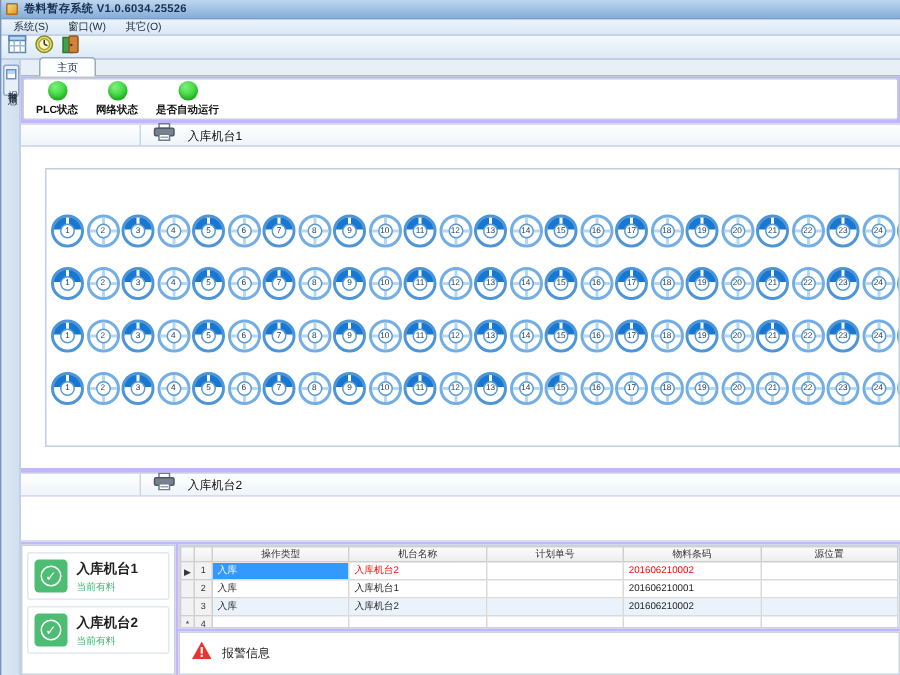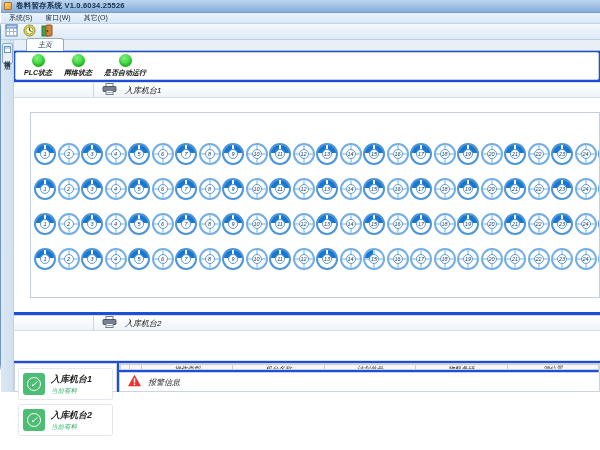--- a/index.html
+++ b/index.html
@@ -1,17 +1,17 @@
 <!DOCTYPE html>
 <html><head>
 <meta charset="utf-8">
 <style>
   * { box-sizing: border-box; margin:0; padding:0; }
   html,body { width:600px; height:450px; overflow:hidden; font-family:"Liberation Sans", sans-serif; }
-  .window { width:600px; height:392px; background:#1d4ed8; display:flex; flex-direction:column; border-left:1px solid #6F94BD;border-radius:29px; }
+  .window { width:600px; height:450px; background:#c4b5fd; display:flex; flex-direction:column; border-left:1px solid #6F94BD; }
 
   
   .titlebar { height:13px; background:linear-gradient(#BDD6F0,#86ACD8); display:flex; align-items:center; padding-left:3px; border-bottom:1px solid #7B9DC4; }
   .app-icon { width:8px; height:8px; background:linear-gradient(135deg,#FFD76E,#E8972E); border:1px solid #B06F1D; border-radius:1px; margin-right:4px; }
   .title-text { font-size:7.5px; color:#16304F; font-weight:bold; letter-spacing:.2px; }
 
   
   .menubar { height:11px; background:linear-gradient(#EAF3FC,#D9E8F6); display:flex; align-items:center; padding-left:4px; border-bottom:1px solid #C3D4E6; }
   .menu-item { font-size:7px; color:#1A2B3C; padding:0 9px 0 4px; cursor:default; }
 
@@ -20,21 +20,21 @@
   .tool-btn { width:14px; height:14px; display:flex; align-items:center; justify-content:center; border-radius:2px; }
 
   
   .main { flex:1; display:flex; min-height:0; }
   .side-strip { width:13px; background:linear-gradient(90deg,#DCE8F4,#CFE0EF); border-right:1px solid #C2D2E2; display:flex; flex-direction:column; align-items:center; padding-top:3px; }
   .side-tab { width:11px; border:1px solid #8FA9C5; border-radius:2px; background:#E7F0F9; display:flex; flex-direction:column; align-items:center; padding:2px 0 4px 0; }
   .side-tab-icon { width:7px; height:7px; border:1px solid #6E93BB; background:
      linear-gradient(#BDD6EF 0 2px, #fff 2px); margin-bottom:2px; }
   .side-tab-label { writing-mode:vertical-rl; font-size:6.5px; color:#1A2B3C; letter-spacing:1px; }
 
-  .content { flex:1; display:flex; flex-direction:column; min-width:0;font-style:italic; }
+  .content { flex:1; display:flex; flex-direction:column; min-width:0; }
 
   
   .tabstrip { height:11px; display:flex; align-items:flex-end; padding-left:12px; border-bottom:1px solid #AABBCB; background:#E9EFF7; }
   .tab { font-size:7px; color:#14253A; background:#FDFEFF; border:1px solid #9AABBD; border-bottom:none; border-radius:3px 3px 0 0; padding:1px 11px; position:relative; top:1px; }
 
   
   .status-panel { margin:1px 1px 0 1px; height:28px; background:#FFFFFF; border:1px solid #C2CFDE; border-radius:2px; display:flex; align-items:center; gap:12px; padding-left:8px; }
   .ind { display:flex; flex-direction:column; align-items:center; }
   .dot { width:13px; height:13px; border-radius:50%; box-shadow:inset 0 -2px 3px rgba(0,90,0,.35); }
   .ind-label { font-size:7px; font-weight:bold; color:#111; margin-top:1px; }

